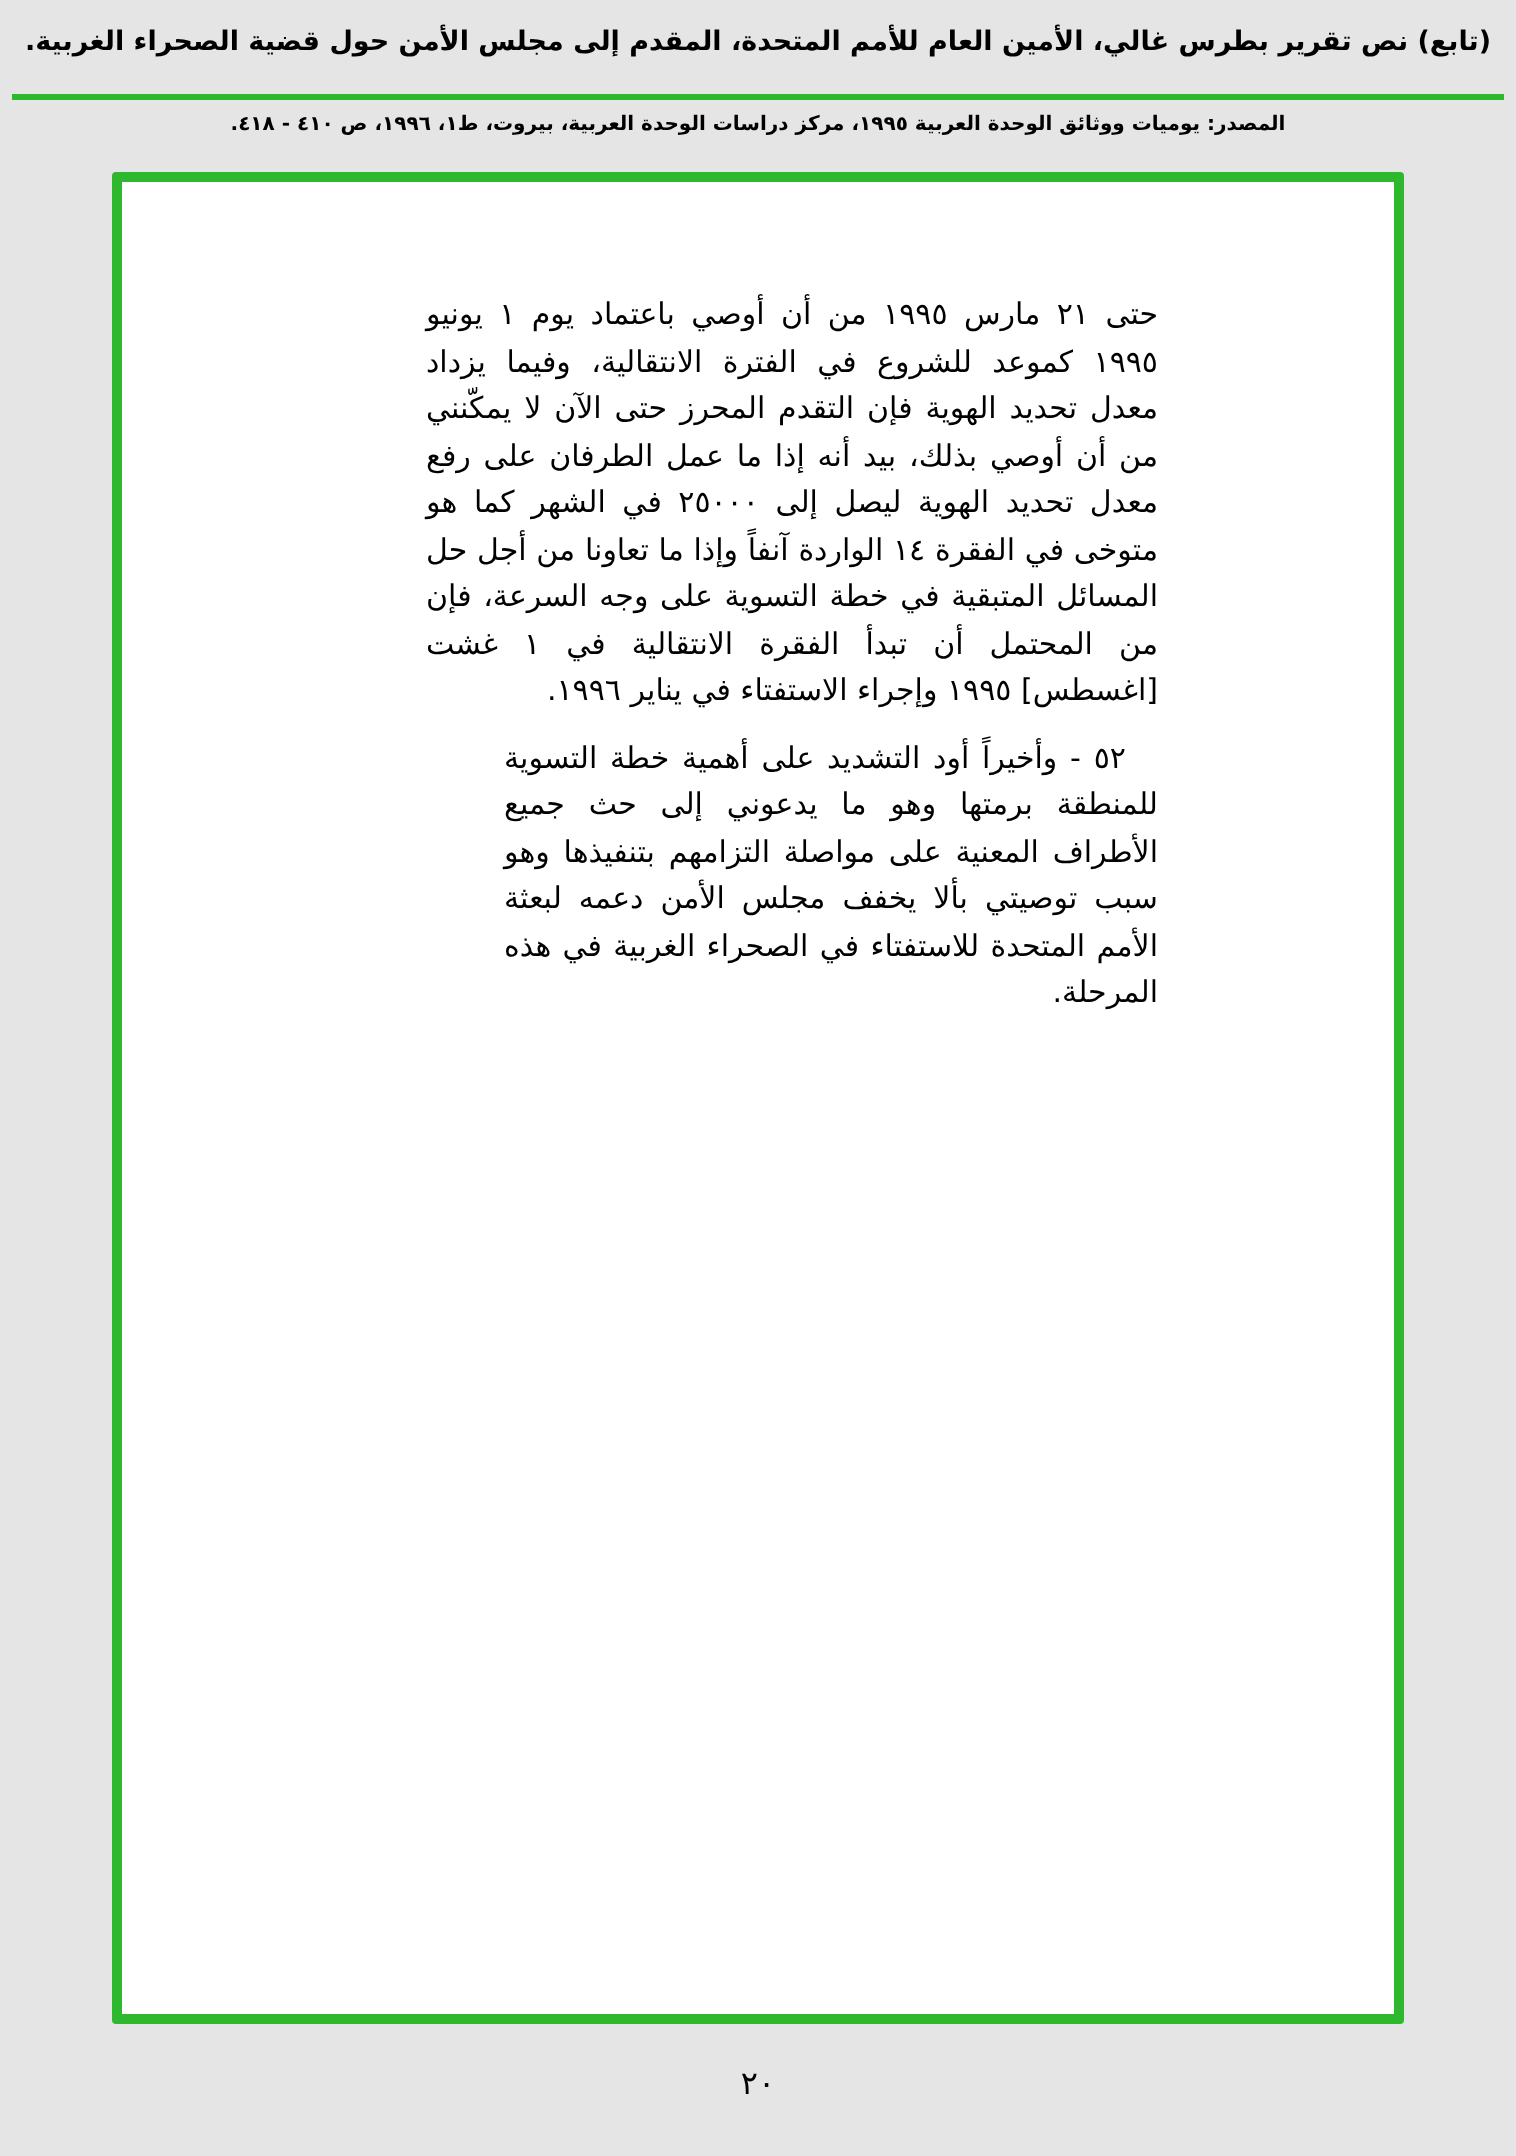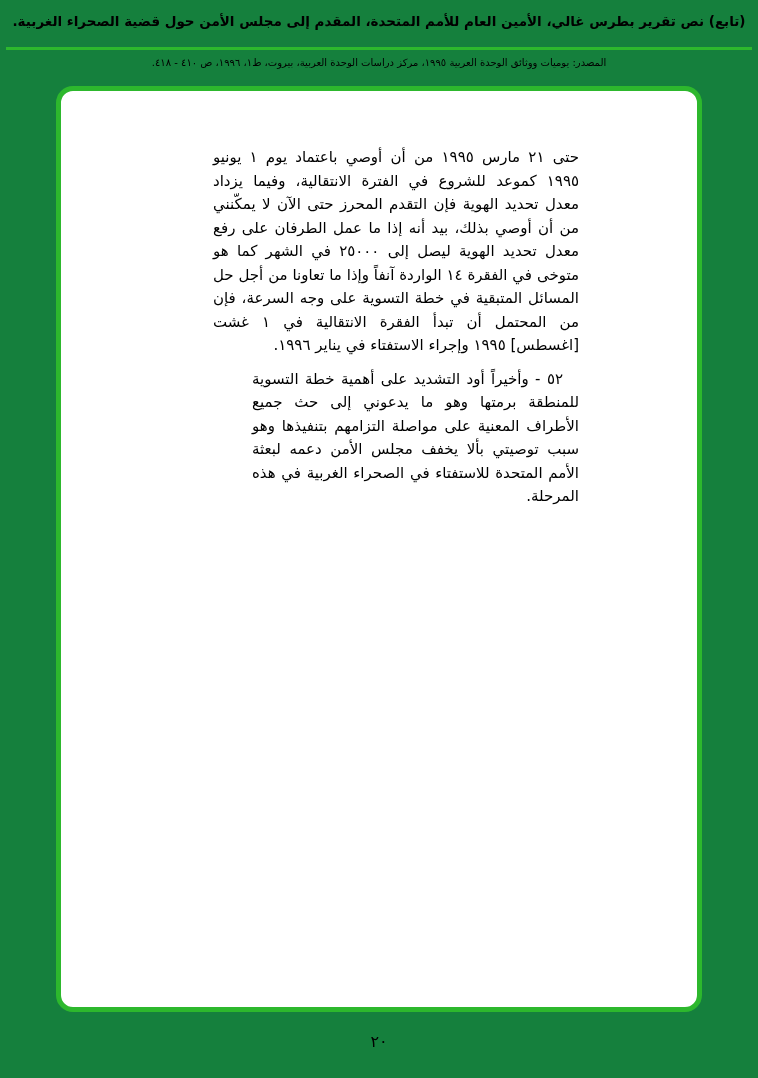--- a/index.html
+++ b/index.html
@@ -10,21 +10,21 @@
     background: #ffffff;
     color: #000000;
     font-family: "DejaVu Sans", sans-serif;
   }
   .page {
     position: relative;
     width: 758px;
     height: 1078px;
     direction: rtl;
     overflow: hidden;
-    background: #15803d;
+    background: #e5e5e5;
   }
   .header-title {
     position: absolute;
     top: 12px;
     right: 8px;
     left: 8px;
     text-align: center;
     font-weight: bold;
     font-size: 13.5px;
     line-height: 1.35;
@@ -36,32 +36,32 @@
     left: 6px;
     height: 3px;
     background: var(--accent-green, #2db82d);
   }
   .source-line {
     position: absolute;
     top: 56px;
     right: 8px;
     left: 8px;
     text-align: center;
-    font-weight: normal;
+    font-weight: bold;
     font-size: 10px;
     line-height: 1.3;
   }
   .content-box {
     position: absolute;
     top: 86px;
     right: 56px;
     width: 646px;
     height: 926px;
     border: 5px solid var(--accent-green, #2db82d);
-    border-radius: 17px;
+    border-radius: 2px;
     background: #ffffff;
   }
   .text-block {
     position: absolute;
     top: 55px;
     right: 118px;
     width: 366px;
     font-size: 15px;
     line-height: 23.5px;
     text-align: justify;

